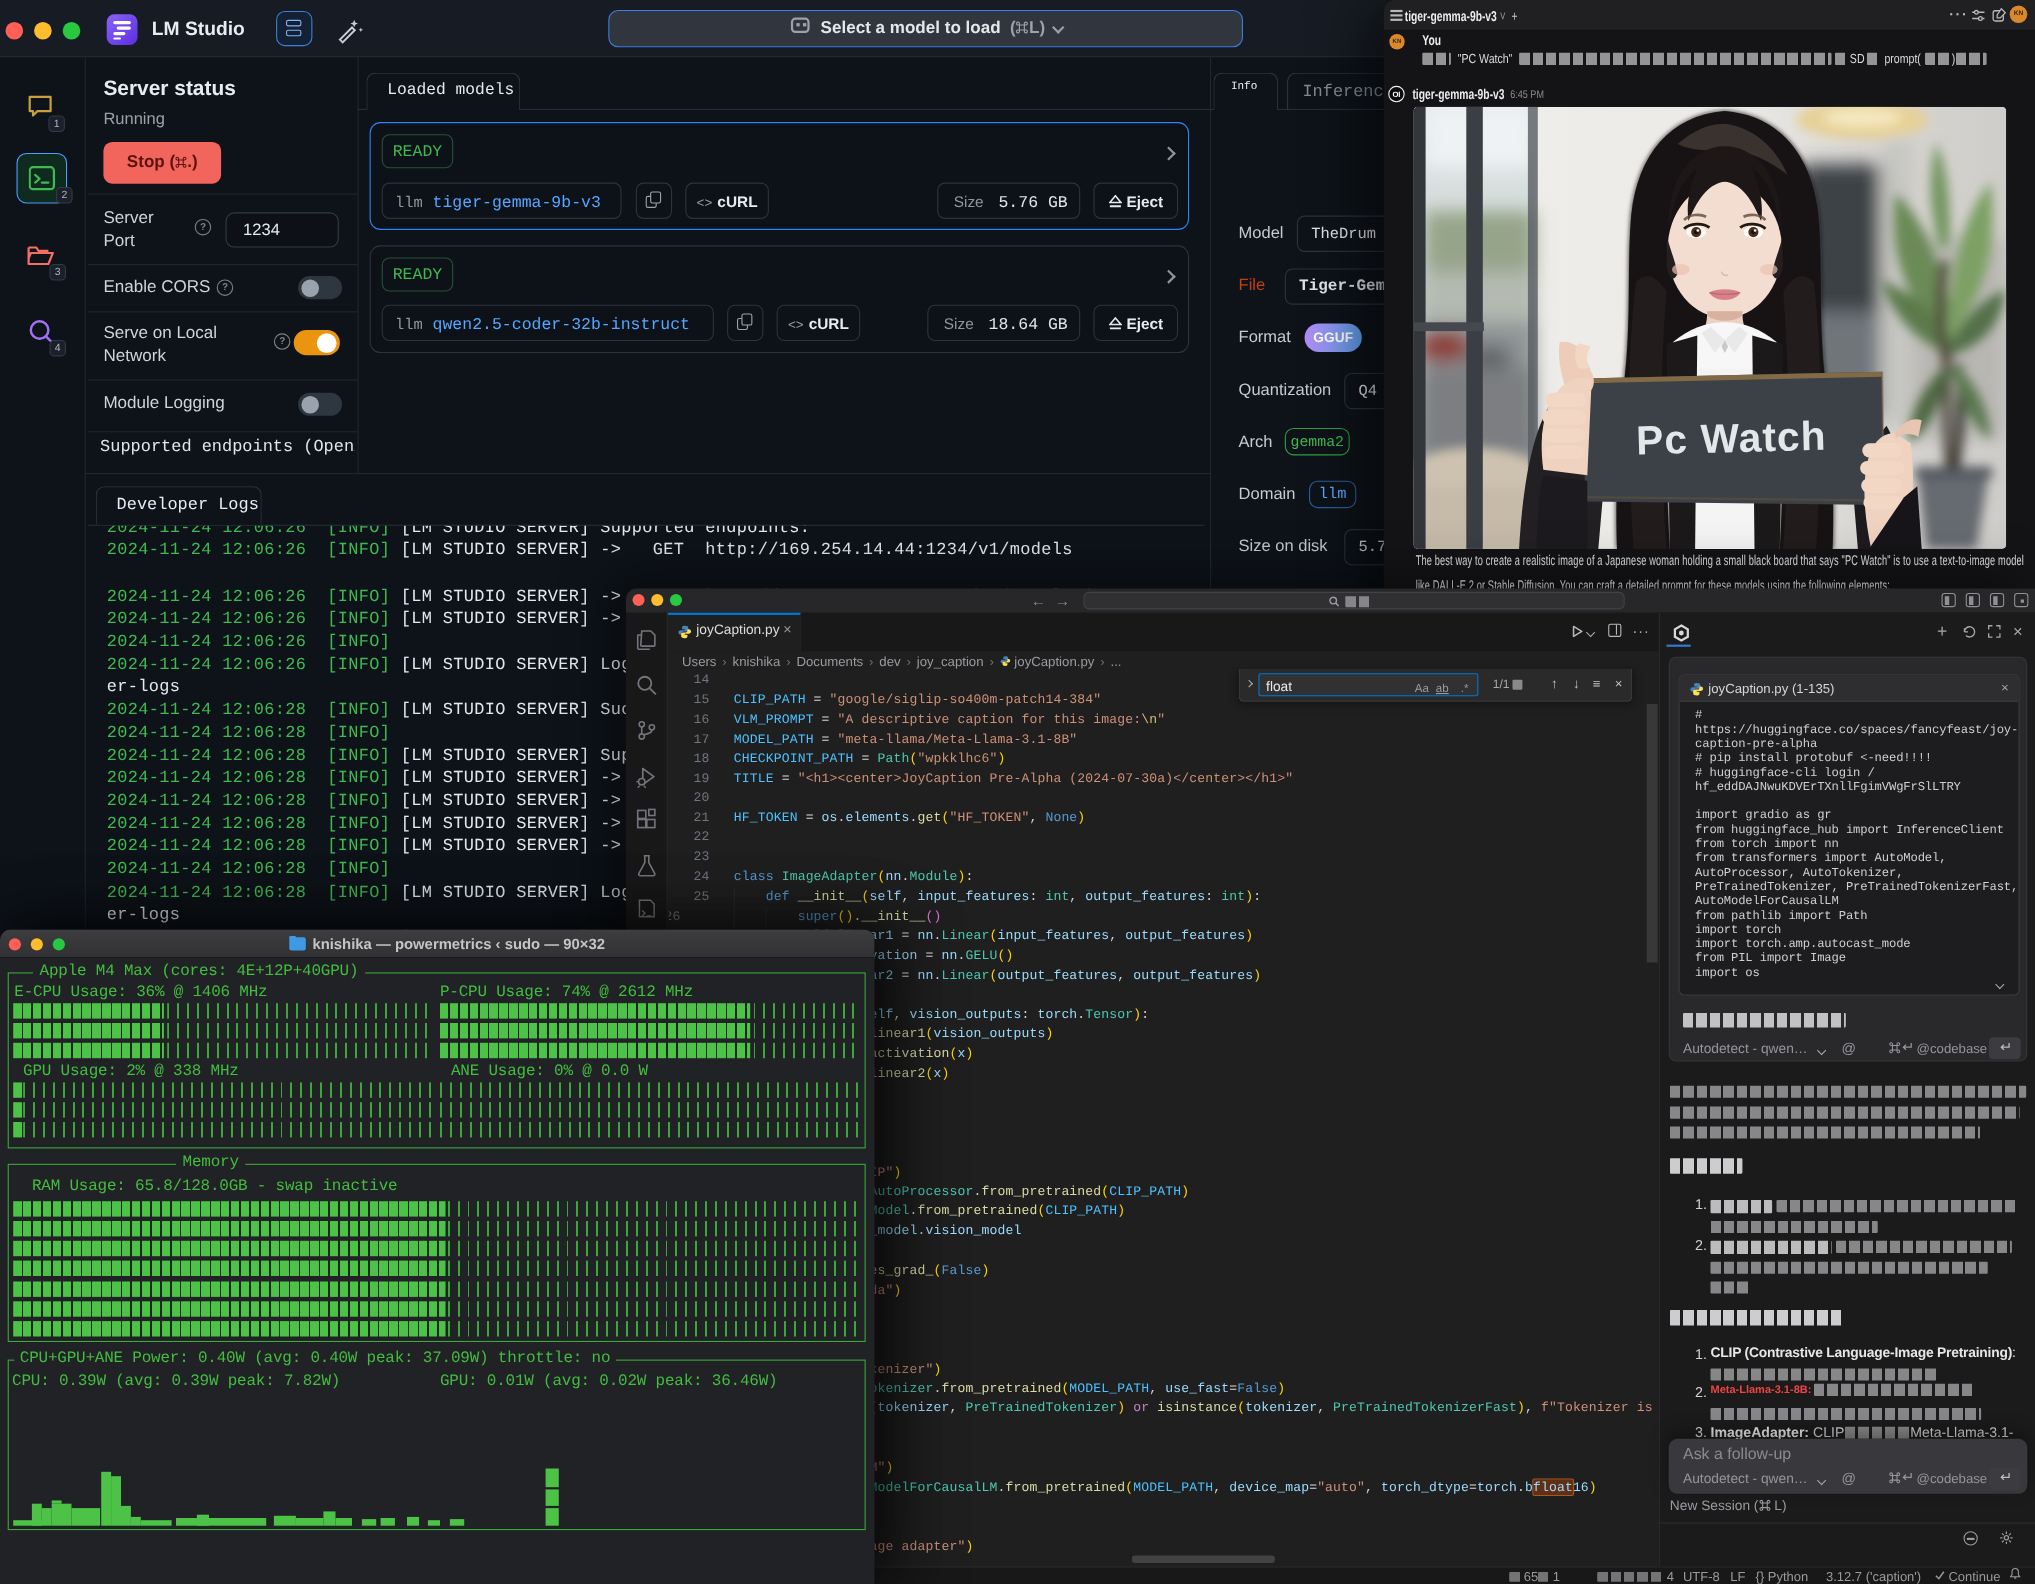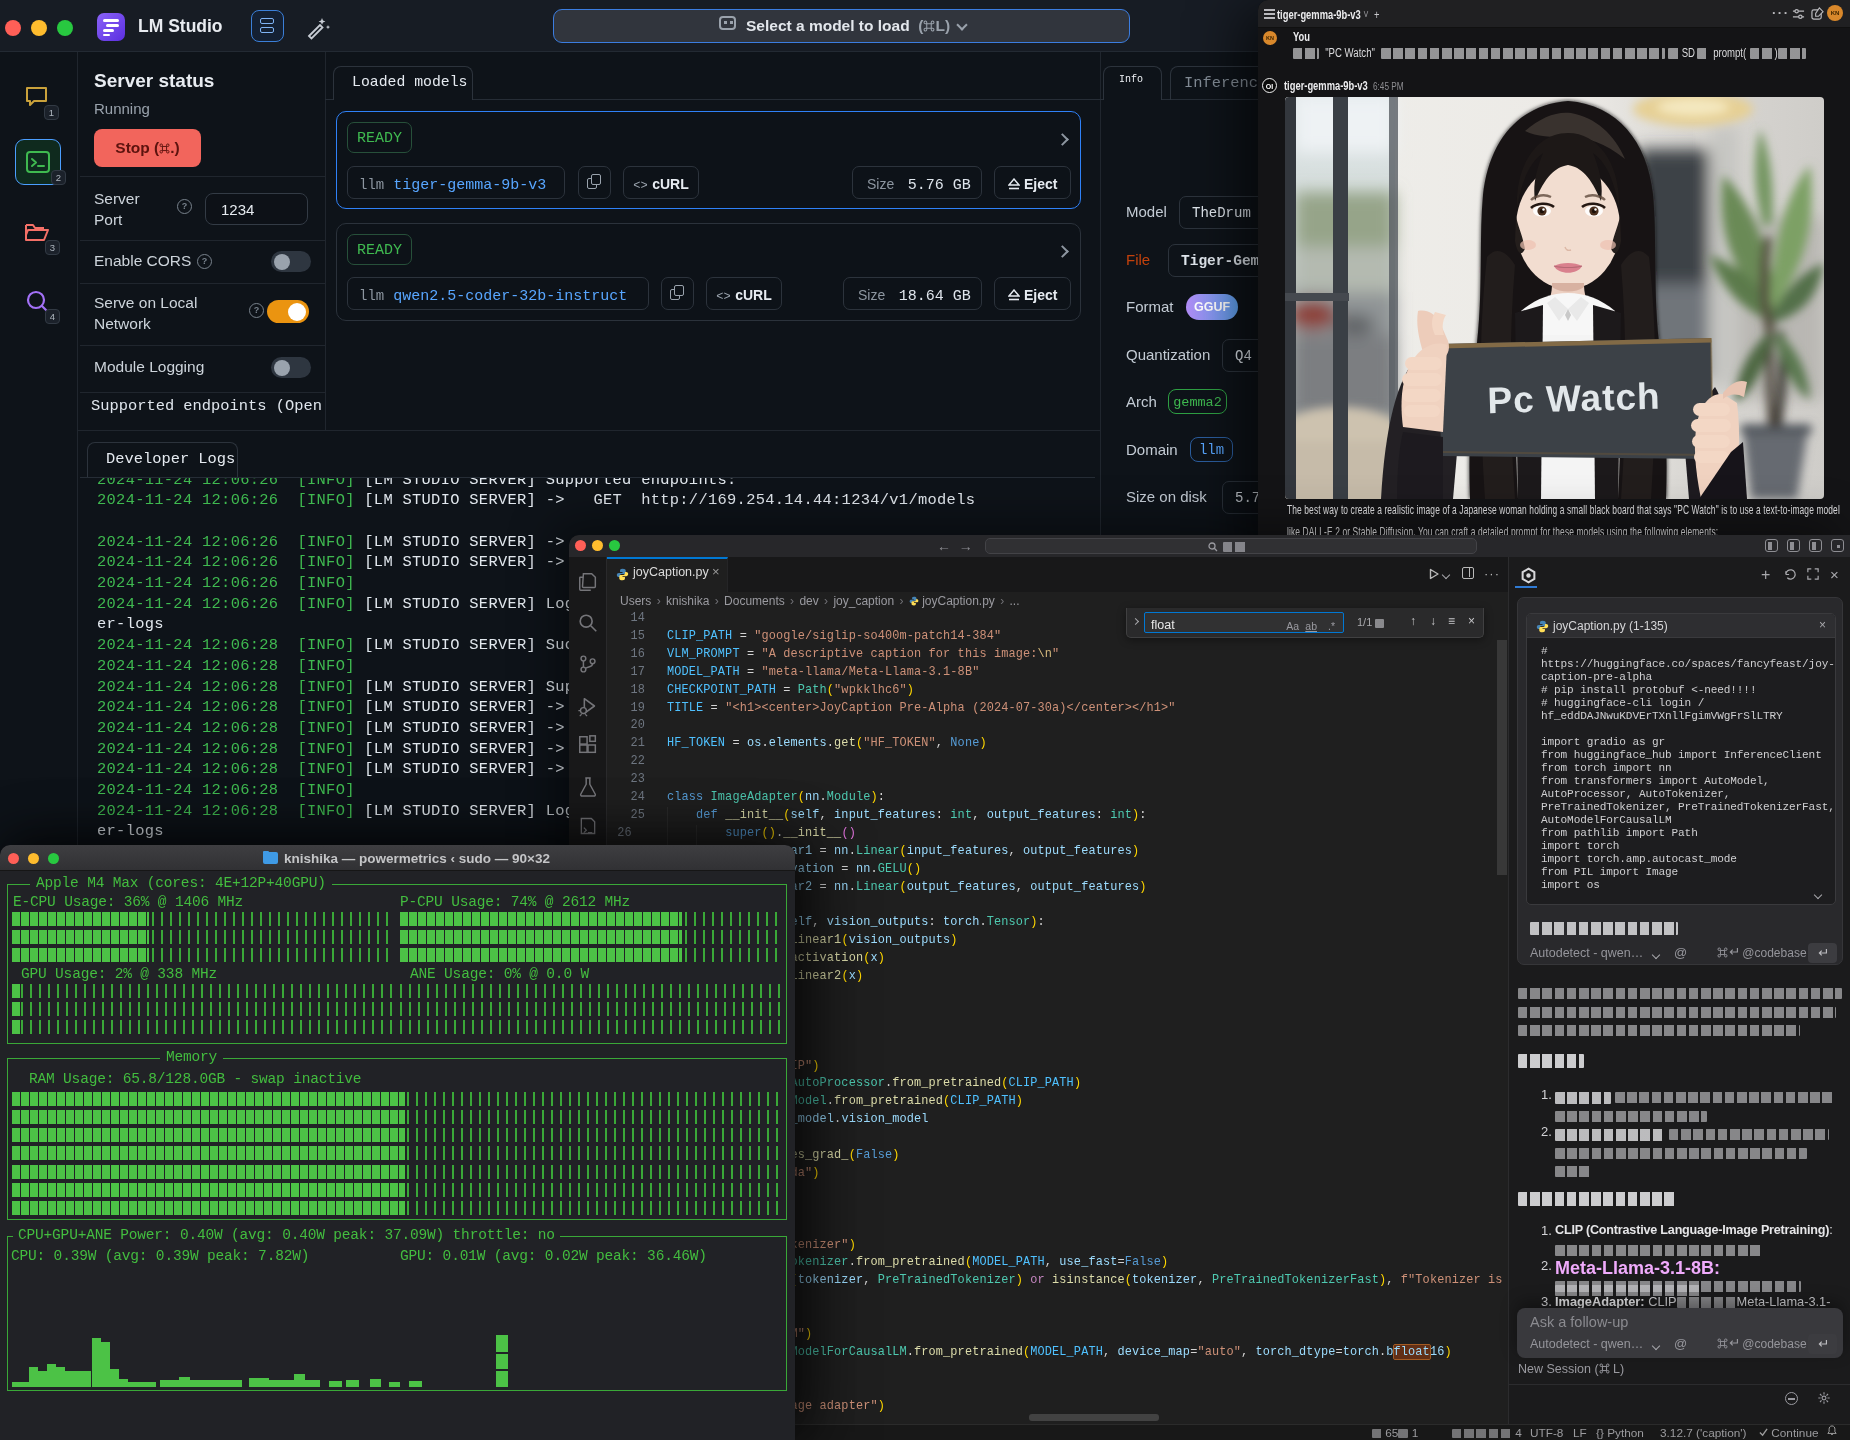--- a/index.html
+++ b/index.html
@@ -431,21 +431,21 @@
       <div class="a m ced" style="left:59px;top:91.5px;white-space:pre"><span class="cc">TITLE</span> = <span class="cs">"&lt;h1&gt;&lt;center&gt;JoyCaption Pre-Alpha (2024-07-30a)&lt;/center&gt;&lt;/h1&gt;"</span></div>
       <div class="a m ced" style="left:-4px;top:109.39999999999999px;width:41px;text-align:right;color:#6e7681">20</div>
       <div class="a m ced" style="left:-4px;top:127.29999999999998px;width:41px;text-align:right;color:#6e7681">21</div>
       <div class="a m ced" style="left:59px;top:127.29999999999998px;white-space:pre"><span class="cc">HF_TOKEN</span> = <span class="cl">os</span>.<span class="cl">elements</span>.<span class="cy">get</span><span class="cg">(</span><span class="cs">"HF_TOKEN"</span>, <span class="cb">None</span><span class="cg">)</span></div>
       <div class="a m ced" style="left:-4px;top:145.2px;width:41px;text-align:right;color:#6e7681">22</div>
       <div class="a m ced" style="left:-4px;top:163.1px;width:41px;text-align:right;color:#6e7681">23</div>
       <div class="a m ced" style="left:-4px;top:181.0px;width:41px;text-align:right;color:#6e7681">24</div>
       <div class="a m ced" style="left:59px;top:181.0px;white-space:pre"><span class="cb">class</span> <span class="ct">ImageAdapter</span><span class="cg">(</span><span class="cl">nn</span>.<span class="ct">Module</span><span class="cg">)</span>:</div>
       <div class="a m ced" style="left:-4px;top:198.89999999999998px;width:41px;text-align:right;color:#6e7681">25</div>
       <div class="a m ced" style="left:59px;top:198.89999999999998px;white-space:pre">&nbsp;&nbsp;&nbsp;&nbsp;<span class="cb">def</span> <span class="cy">__init__</span><span class="cg">(</span><span class="cl">self</span>, <span class="cl">input_features</span>: <span class="ct">int</span>, <span class="cl">output_features</span>: <span class="ct">int</span><span class="cg">)</span>:</div>
-      <div class="a m ced" style="left:-4px;top:216.79999999999998px;width:41px;text-align:center;color:#6e7681">26</div>
+      <div class="a m ced" style="left:-4px;top:216.79999999999998px;width:41px;text-align:left;color:#6e7681">26</div>
       <div class="a m ced" style="left:59px;top:216.79999999999998px;white-space:pre">&nbsp;&nbsp;&nbsp;&nbsp;&nbsp;&nbsp;&nbsp;&nbsp;<span class="cb">super</span><span class="cg">()</span>.<span class="cy">__init__</span><span class="cv">()</span></div>
       <div class="a m ced" style="left:-4px;top:234.7px;width:41px;text-align:right;color:#6e7681">27</div>
       <div class="a m ced" style="left:59px;top:234.7px;white-space:pre">&nbsp;&nbsp;&nbsp;&nbsp;&nbsp;&nbsp;&nbsp;&nbsp;<span class="cl">self</span>.<span class="cl">linear1</span> = <span class="cl">nn</span>.<span class="ct">Linear</span><span class="cg">(</span><span class="cl">input_features</span>, <span class="cl">output_features</span><span class="cg">)</span></div>
       <div class="a m ced" style="left:-4px;top:252.59999999999997px;width:41px;text-align:right;color:#6e7681">28</div>
       <div class="a m ced" style="left:59px;top:252.59999999999997px;white-space:pre">&nbsp;&nbsp;&nbsp;&nbsp;&nbsp;&nbsp;&nbsp;&nbsp;<span class="cl">self</span>.<span class="cl">activation</span> = <span class="cl">nn</span>.<span class="ct">GELU</span><span class="cg">()</span></div>
       <div class="a m ced" style="left:-4px;top:270.5px;width:41px;text-align:right;color:#6e7681">29</div>
       <div class="a m ced" style="left:59px;top:270.5px;white-space:pre">&nbsp;&nbsp;&nbsp;&nbsp;&nbsp;&nbsp;&nbsp;&nbsp;<span class="cl">self</span>.<span class="cl">linear2</span> = <span class="cl">nn</span>.<span class="ct">Linear</span><span class="cg">(</span><span class="cl">output_features</span>, <span class="cl">output_features</span><span class="cg">)</span></div>
       <div class="a m ced" style="left:-4px;top:288.4px;width:41px;text-align:right;color:#6e7681">30</div>
       <div class="a m ced" style="left:-4px;top:306.29999999999995px;width:41px;text-align:right;color:#6e7681">31</div>
       <div class="a m ced" style="left:59px;top:306.29999999999995px;white-space:pre">&nbsp;&nbsp;&nbsp;&nbsp;<span class="cb">def</span> <span class="cy">forward</span><span class="cg">(</span><span class="cl">self</span>, <span class="cl">vision_outputs</span>: <span class="cl">torch</span>.<span class="ct">Tensor</span><span class="cg">)</span>:</div>
@@ -588,21 +588,21 @@
     <div class="a" style="left:986px;top:572px"><span class="jp" style="width:152px;height:11px;color:#cfcfd2;opacity:0.6"></span></div>
     <div class="a pnum" style="left:972px;top:589px">2.</div>
     <div class="a" style="left:986px;top:590px"><span class="jp" style="width:110px;height:12px;color:#e4e4e6;opacity:0.8"></span>&nbsp;<span class="jp" style="width:160px;height:11px;color:#cfcfd2;opacity:0.6"></span></div>
     <div class="a" style="left:986px;top:609px"><span class="jp" style="width:252px;height:11px;color:#cfcfd2;opacity:0.6"></span></div>
     <div class="a" style="left:986px;top:627px"><span class="jp" style="width:36px;height:11px;color:#cfcfd2;opacity:0.6"></span></div>
     <div class="a" style="left:949px;top:654px"><span class="jp" style="width:158px;height:14px;color:#ececee;opacity:0.85"></span></div>
     <div class="a pnum" style="left:972px;top:688px">1.</div>
     <div class="a" style="left:986px;top:688px;font-size:12.6px;font-weight:700;color:#e6e6e8;letter-spacing:-.2px">CLIP (Contrastive Language-Image Pretraining)<span style="font-weight:400">:</span></div>
     <div class="a" style="left:986px;top:706px"><span class="jp" style="width:206px;height:11px;color:#cfcfd2;opacity:0.6"></span></div>
     <div class="a pnum" style="left:972px;top:723px">2.</div>
-    <div class="a" style="left:986px;top:723px;font-size:18px;font-weight:700;color:#f0abfc">Meta-Llama-3.1-8B: <span style="font-weight:400"><span class="jp" style="width:146px;height:11px;color:#cfcfd2;opacity:0.6"></span></span></div>
+    <div class="a" style="left:986px;top:723px;font-size:10px;font-weight:700;color:#ef4444">Meta-Llama-3.1-8B: <span style="font-weight:400"><span class="jp" style="width:146px;height:11px;color:#cfcfd2;opacity:0.6"></span></span></div>
     <div class="a" style="left:986px;top:742px"><span class="jp" style="width:246px;height:11px;color:#cfcfd2;opacity:0.6"></span></div>
     <div class="a pnum" style="left:972px;top:759px">3.</div>
     <div class="a" style="left:986px;top:759px;font-size:12.8px;font-weight:700;color:#e6e6e8">ImageAdapter: <span style="font-weight:400;color:#cfcfd2">CLIP<span class="jp" style="width:60px;height:11px;color:#cfcfd2;opacity:0.6"></span>Meta-Llama-3.1-</span></div>
     <div class="a" style="left:948px;top:773px;width:326px;height:50px;background:#39393d;border-radius:8px;box-shadow:0 -6px 16px rgba(0,0,0,.35)"></div>
     <div class="a" style="left:961px;top:779px;font-size:14.5px;color:#8b8b90">Ask a follow-up</div>
     <div class="a" style="left:961px;top:802px;font-size:12.5px;color:#95959b">Autodetect - qwen…</div>
     <div class="a chev3" style="left:1084px;top:808px"></div>
     <div class="a" style="left:1105px;top:801px;font-size:13px;color:#95959b">@</div>
     <div class="a" style="left:1148px;top:802px;font-size:12px;color:#95959b"><svg width="11" height="11" viewBox="0 0 16 16" style="vertical-align:-1px">
         <path d="M5 5 h6 v6 h-6 Z M5 5 H3.5 a1.8 1.8 0 1 1 1.5 -1.5 Z M11 5 V3.5 a1.8 1.8 0 1 1 1.5 1.5 Z M11 11 h1.5 a1.8 1.8 0 1 1 -1.5 1.5 Z M5 11 v1.5 a1.8 1.8 0 1 1 -1.5 -1.5 Z" fill="none" stroke="#95959b" stroke-width="1.4"></path>

